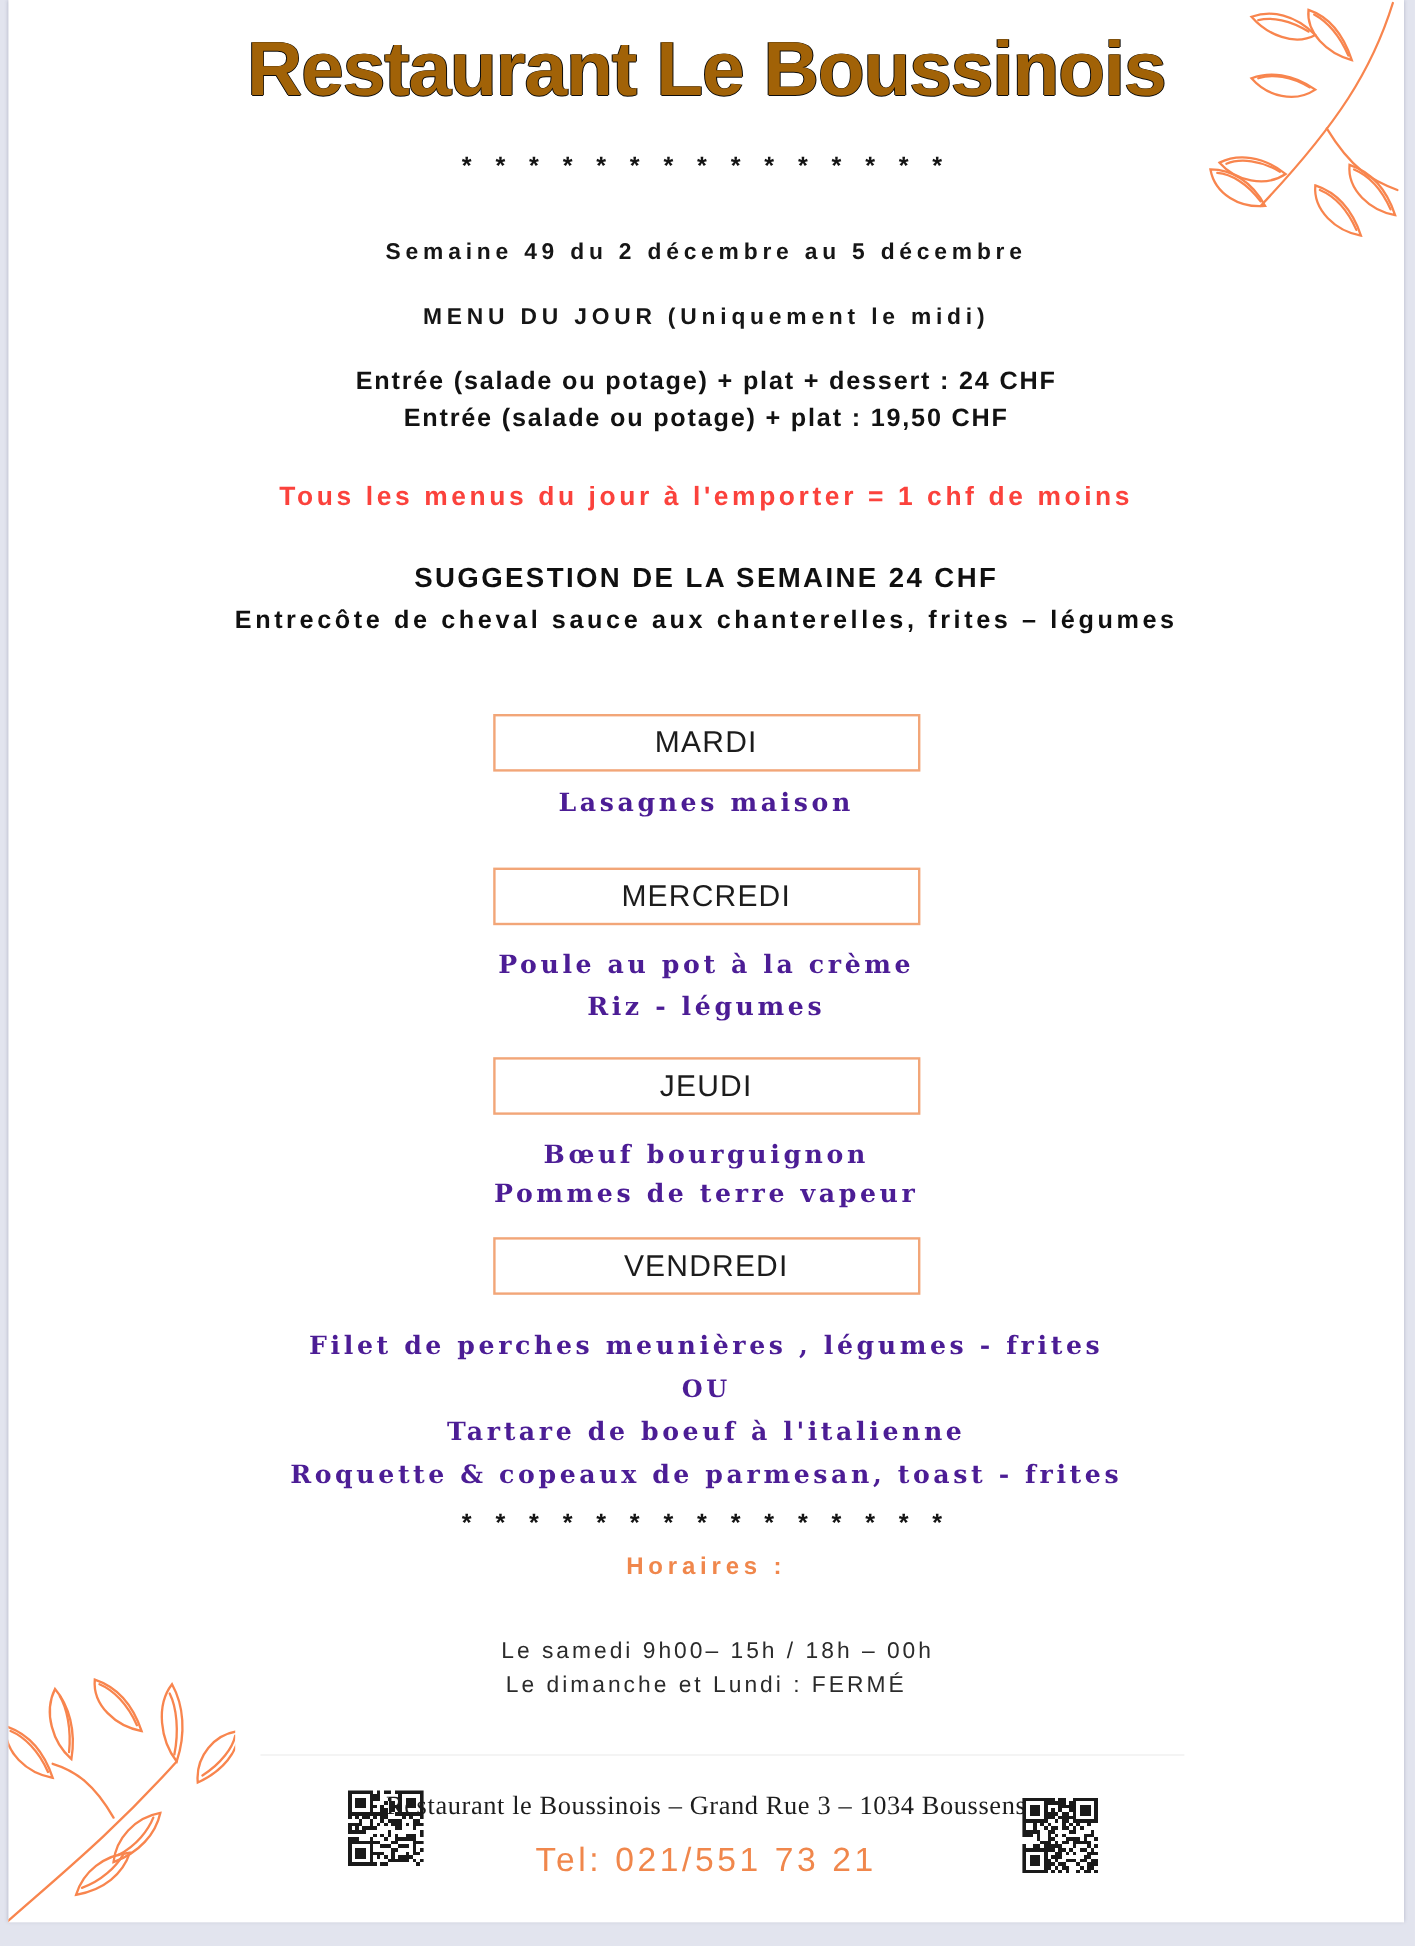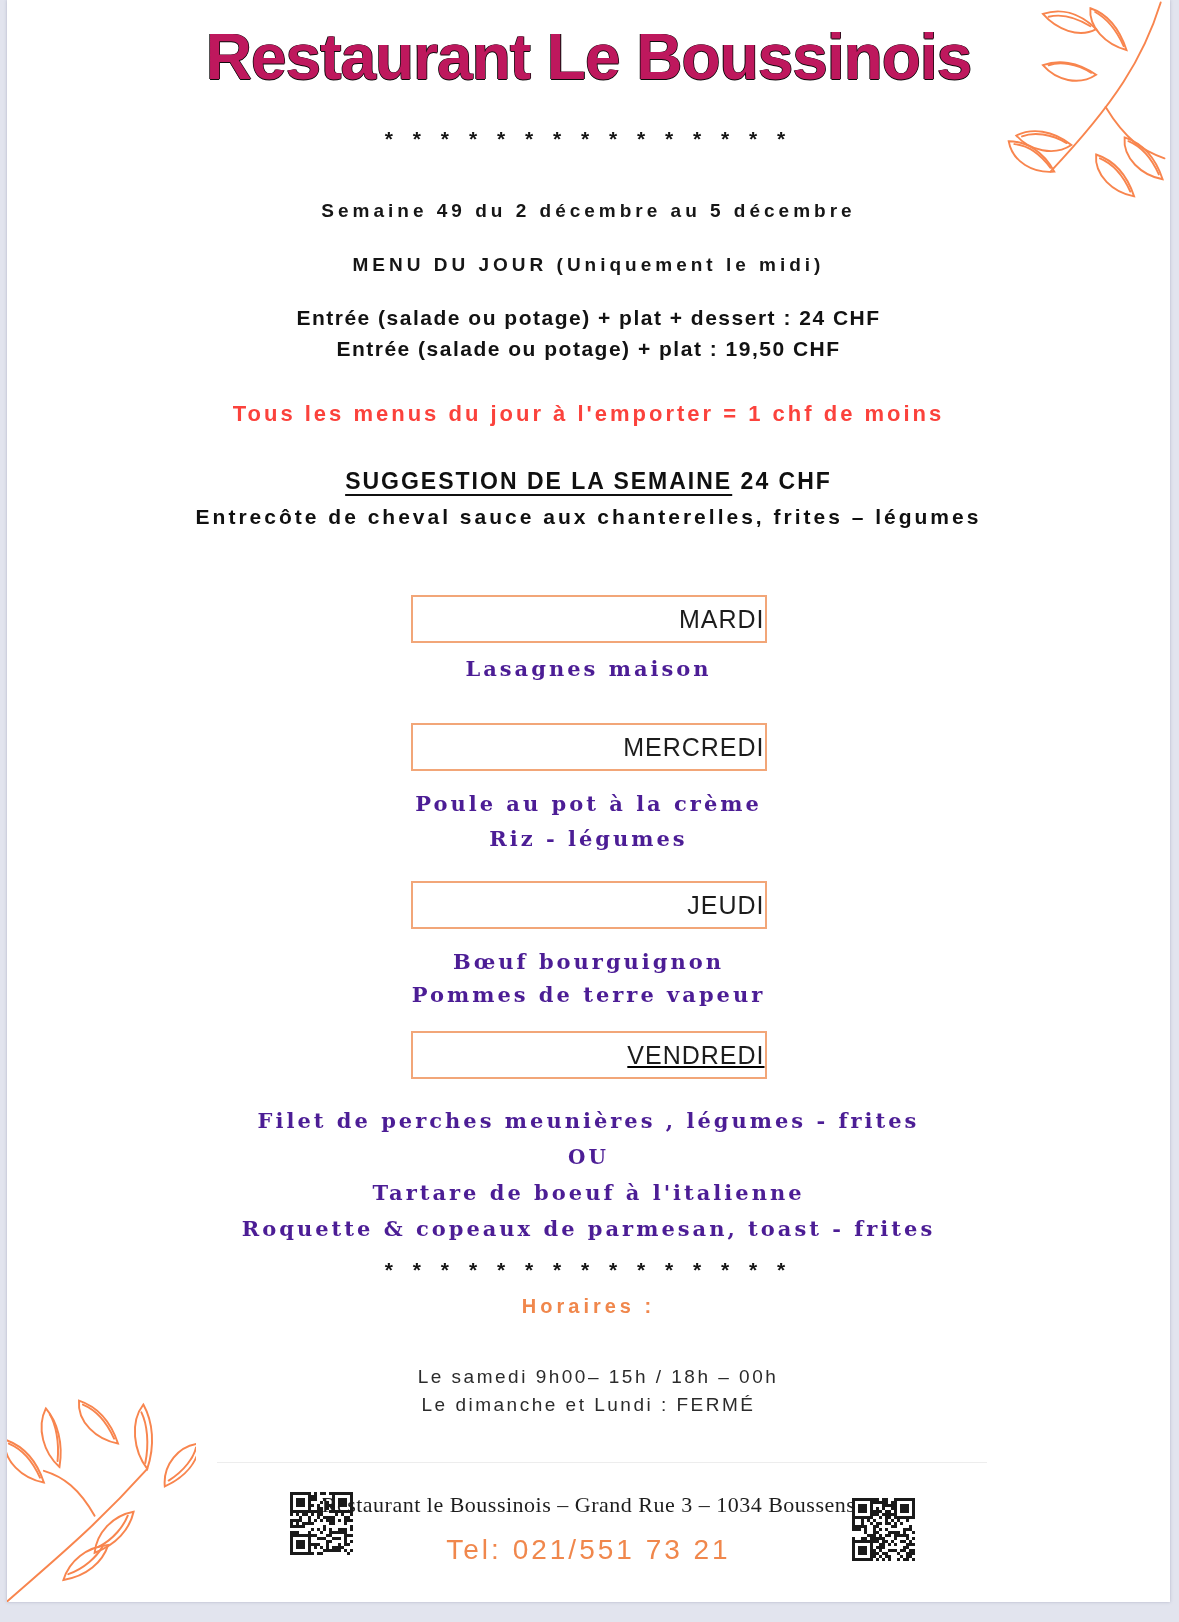--- a/index.html
+++ b/index.html
@@ -3,49 +3,49 @@
 <meta charset="utf-8">
 <style>
   html,body{margin:0;padding:0;}
   body{width:1179px;height:1622px;overflow:hidden;background:#e2e4ee;
        font-family:"Liberation Sans", sans-serif;}
   .viewport{position:relative;width:1179px;height:1622px;background:#e2e4ee;}
   .page{position:absolute;left:7px;top:0;width:1163px;height:1602px;background:#ffffff;
         overflow:hidden;box-shadow:0 0 3px rgba(120,125,150,.45);}
   .abs{position:absolute;left:0;right:0;text-align:center;}
 
-  .title{top:20px;font-size:64px;font-weight:700;color:#be185d;letter-spacing:-1px;
+  .title{top:20px;font-size:64px;font-weight:700;color:#a16207;letter-spacing:-1px;
          text-shadow:0.8px 0 0 #0c0c0c,-0.8px 0 0 #0c0c0c,0 0.6px 0 #0c0c0c;
          font-family:"Liberation Sans", sans-serif;}
   .stars{font-weight:700;color:#141414;font-size:21px;letter-spacing:7px;}
   .stars.top{top:127px;}
   .stars.bottom{top:1258px;}
 
   .spaced-bold{font-weight:700;color:#161616;font-size:19px;letter-spacing:4px;}
   .week-line{top:200px;}
   .menu-heading{top:254px;}
 
   .price-line{font-weight:700;color:#121212;font-size:21px;letter-spacing:1.5px;
               font-family:"Liberation Sans", sans-serif;}
   .price-1{top:306px;}
   .price-2{top:337px;}
 
   .takeaway{top:401px;font-weight:700;font-size:22px;letter-spacing:3px;color:#FB423C;}
 
   .suggestion-line{top:468px;font-weight:700;font-size:23px;letter-spacing:2px;color:#101010;}
-  .suggestion-line .u{text-decoration:underline;text-decoration-thickness:2px;text-underline-offset:5px;}
+  .suggestion-line .u{text-decoration-thickness:2px;text-underline-offset:5px;}
   .suggestion-dish{top:505px;font-weight:700;font-size:21px;letter-spacing:3px;color:#101010;}
 
   .day-box{position:absolute;left:50%;transform:translateX(-50%);width:352px;height:44px;
-           border:2px solid #F2A678;background:#fff;display:flex;align-items:center;justify-content:flex-end;}
+           border:2px solid #F2A678;background:#fff;display:flex;align-items:center;justify-content:center;}
   .day-box span{font-size:25px;letter-spacing:1px;color:#1c1c1c;font-weight:400;}
   .box-mardi{top:595px;}
   .box-mercredi{top:723px;}
   .box-jeudi{top:881px;}
-  .box-vendredi{top:1031px;text-decoration:underline;}
+  .box-vendredi{top:1031px;}
 
   .dish{font-family:"DejaVu Serif", serif;font-weight:700;font-size:21px;
         letter-spacing:3px;color:#4c1d95;}
   .d-lasagnes{top:656px;}
   .d-poule{top:791px;text-align:center;}
   .d-riz{top:826px;}
   .d-boeuf{top:949px;}
   .d-pommes{top:982px;}
   .d-filet{top:1108px;}
   .d-ou{top:1145px;font-size:20px;}

